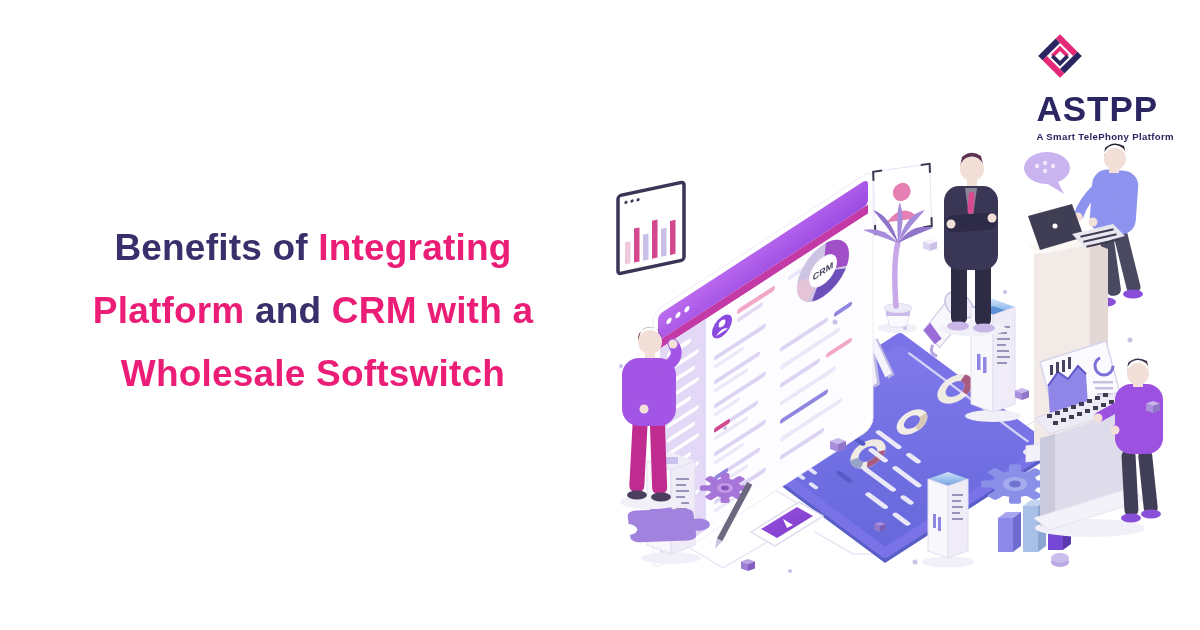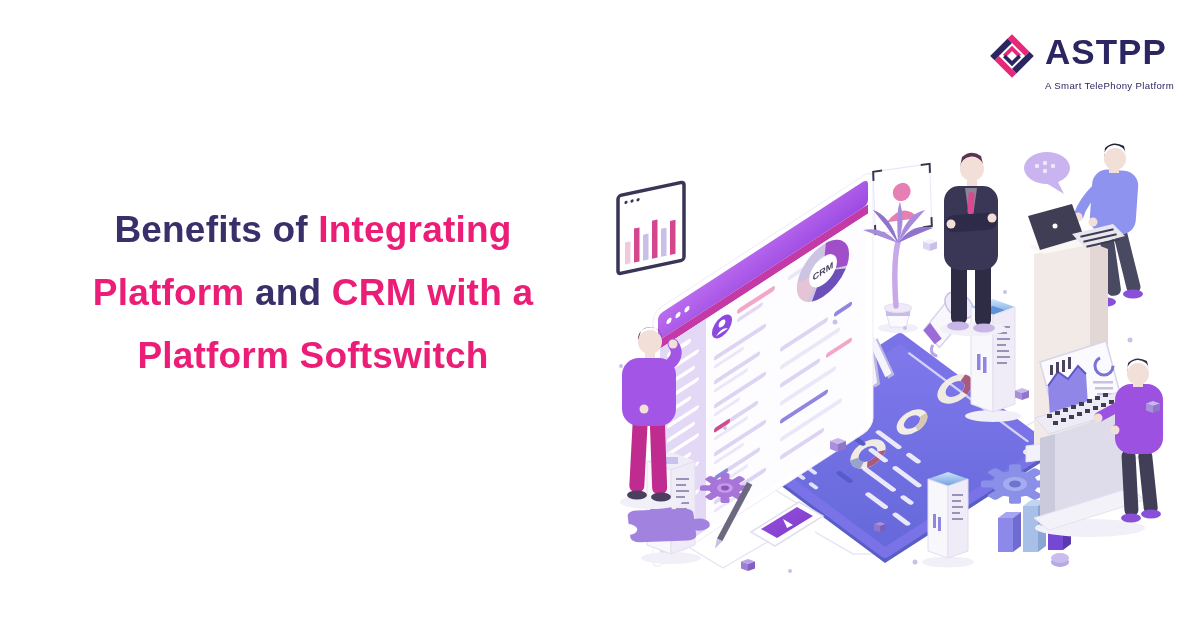--- a/index.html
+++ b/index.html
@@ -7,35 +7,35 @@
   body {
     position:relative;
     width:1200px; height:630px;
     background:#ffffff;
     overflow:hidden;
     font-family:"Liberation Sans", sans-serif;
   }
   
   .logo {
     position:absolute; top:32px; right:26px;
-    display:flex; align-items:flex-start; gap:9px;
+    display:flex; align-items:flex-start; gap:9px;flex-direction:column;
   }
   .logo-mark { width:48px; height:48px; flex:0 0 auto; }
   .logo-textcol { display:flex; flex-direction:column; padding-top:2px; }
   .logo-brand {
     font-size:35px; font-weight:800; letter-spacing:1px;
     color:#2B2661; line-height:36px;
   }
   .logo-tagline {
-    font-size:9.6px; font-weight:400; letter-spacing:.35px;
-    color:#2B2661; margin-top:10px;
+    font-size:9.6px; font-weight:700; letter-spacing:.35px;
+    color:#2B2661; margin-top:4px;
   }
   
   .heading {
-    position:absolute; left:58px; top:198px; width:510px;
+    position:absolute; left:58px; top:216px; width:510px;
     text-align:center;
     font-weight:700;
     font-size:37px; line-height:63px;
     letter-spacing:.2px;
   }
   .heading .navy { color:#39306B; }
   .heading .pink { color:#EB1D76; }
   
   .illustration {
     position:absolute; left:585px; top:116px;
@@ -58,21 +58,21 @@
   </svg>
   <div class="logo-textcol">
     <div class="logo-brand">ASTPP</div>
     <div class="logo-tagline">A Smart TelePhony Platform</div>
   </div>
 </div>
 
 <h1 class="heading">
   <span><span class="navy">Benefits of </span><span class="pink">Integrating</span></span><br>
   <span><span class="pink">Platform</span><span class="navy"> and </span><span class="pink">CRM with a</span></span><br>
-  <span><span class="pink">Platform Softswitch</span></span>
+  <span><span class="pink">Wholesale Softswitch</span></span>
 </h1>
 
 <svg class="illustration" viewBox="0 0 615 470">
   <defs>
     <linearGradient id="gBar" x1="0" y1="0" x2="1" y2="1">
       <stop offset="0" stop-color="#BC6CEE"></stop>
         <stop offset="1" stop-color="#9B4AE3"></stop>
     </linearGradient>
     <linearGradient id="gPlat" x1="0" y1="0" x2="0" y2="1">
       <stop offset="0" stop-color="#8079EC"></stop>

